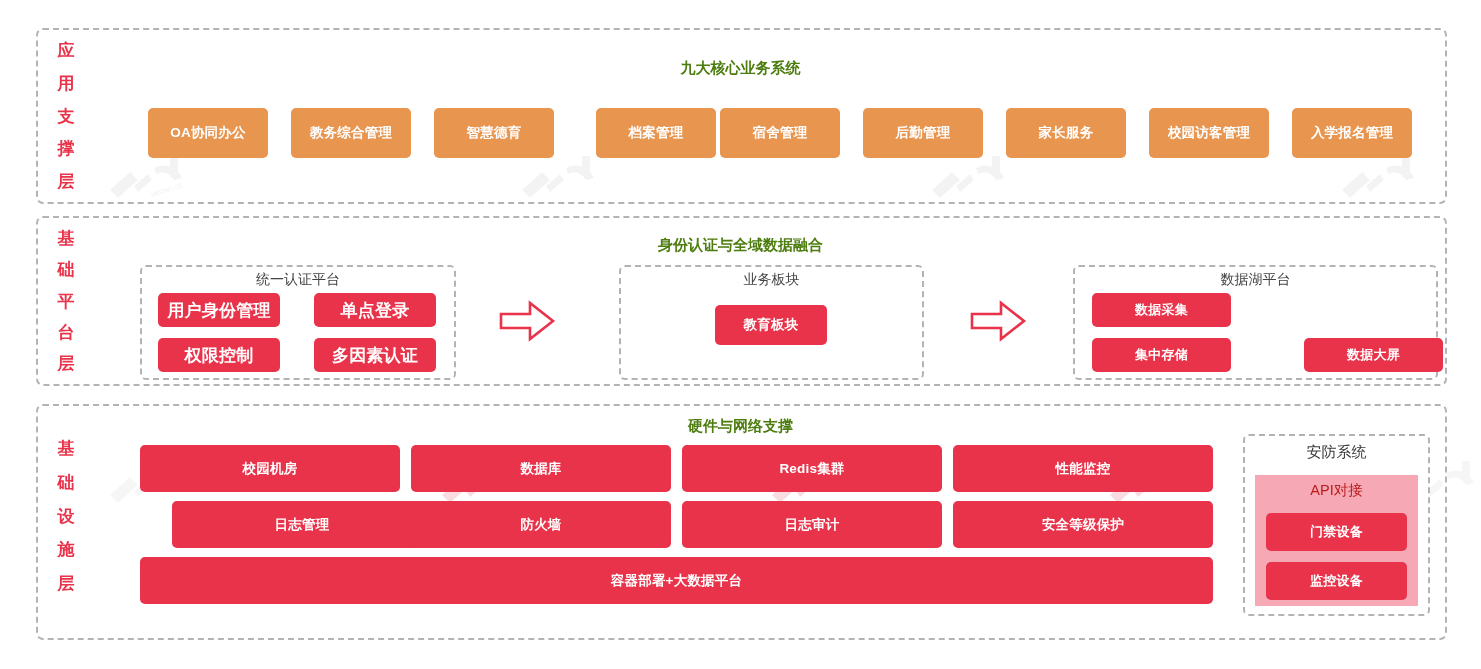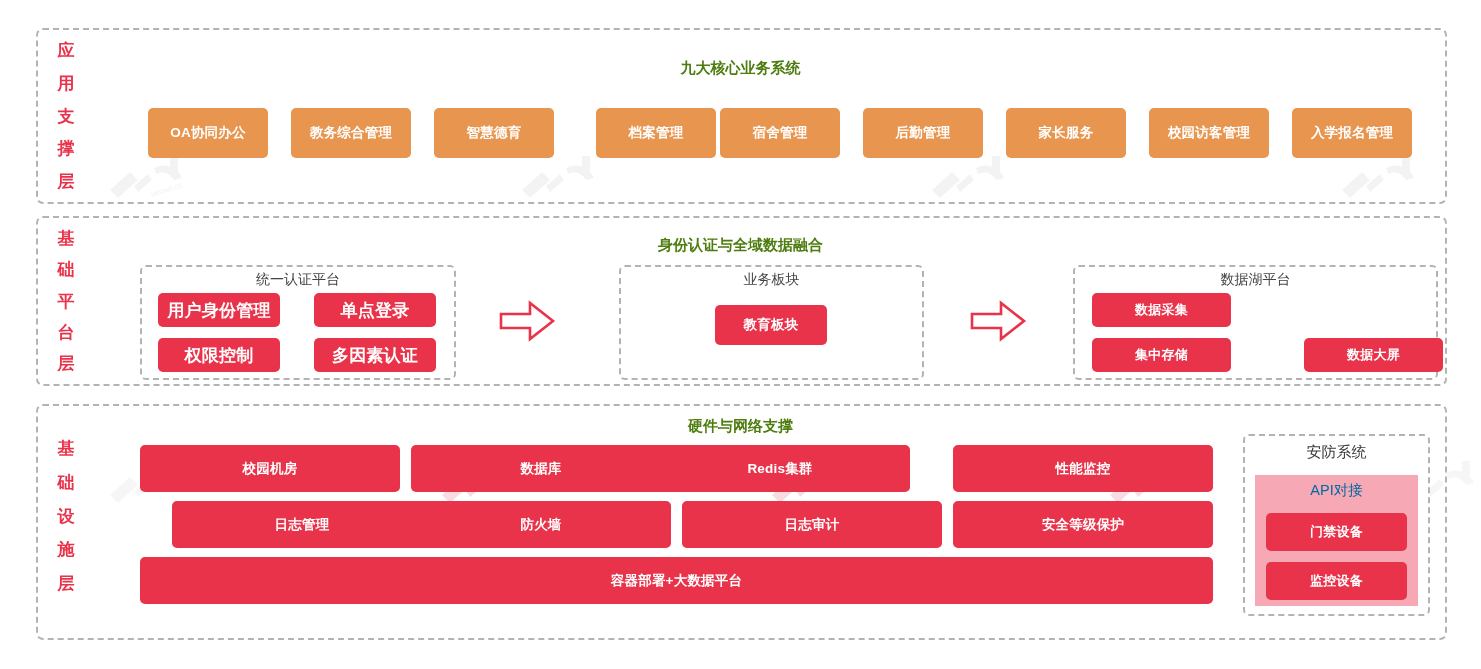--- a/index.html
+++ b/index.html
@@ -179,21 +179,21 @@
     height: 131px;
     background: #f6a9b5;
     z-index: 4;
   }
   #panel-api-title {
     position: absolute;
     left: 1255px;
     top: 481px;
     width: 163px;
     font-size: 14.5px;
-    color: #0369a1;
+    color: #b91c1c;
     text-align: center;
     z-index: 5;
     white-space: nowrap;
   }
   .security-pill {
     left: 1266px;
     width: 141px;
     height: 38px;
     font-size: 13px;
     z-index: 5;
@@ -368,21 +368,21 @@
     <span>础</span>
     <span>设</span>
     <span>施</span>
     <span>层</span>
   </div>
 
   <div class="section-title" id="title-infra">硬件与网络支撑</div>
 
   <div class="pill red infra-pill" style="left:140px;  top:445px; width:260px;">校园机房</div>
   <div class="pill red infra-pill" style="left:411px;  top:445px; width:260px;">数据库</div>
-  <div class="pill red infra-pill" style="left:650px;  top:445px; width:260px;">Redis集群</div>
+  <div class="pill red infra-pill" style="left:682px;  top:445px; width:260px;">Redis集群</div>
   <div class="pill red infra-pill" style="left:953px;  top:445px; width:260px;">性能监控</div>
 
   <div class="pill red infra-pill" style="left:140px;  top:501px; width:260px;margin-left:32px;">日志管理</div>
   <div class="pill red infra-pill" style="left:411px;  top:501px; width:260px;">防火墙</div>
   <div class="pill red infra-pill" style="left:682px;  top:501px; width:260px;">日志审计</div>
   <div class="pill red infra-pill" style="left:953px;  top:501px; width:260px;">安全等级保护</div>
 
   <div class="pill red" id="pill-wide">容器部署+大数据平台</div>
 
   <div id="panel-security"></div>

